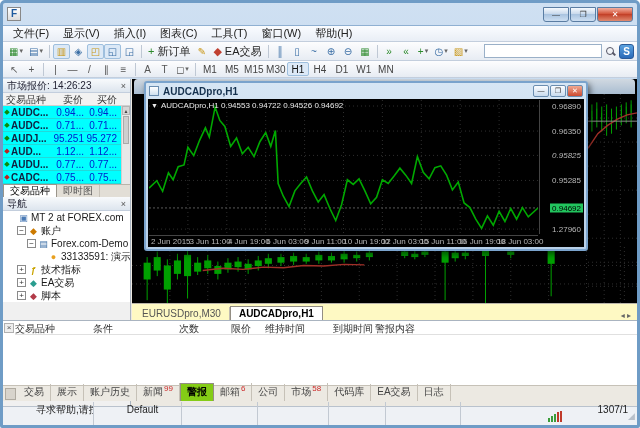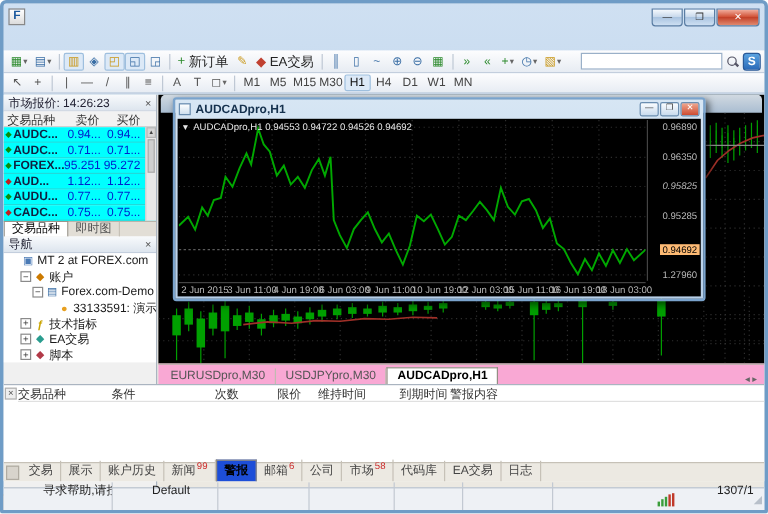--- a/index.html
+++ b/index.html
@@ -94,50 +94,50 @@
   .fw-btns { margin-left:auto; display:flex; gap:1px; }
   .fw-btn { width:16px; height:12px; border:1px solid #6a8db0; border-radius:2px; background:linear-gradient(#fbfdff,#c9dbee);
             font-size:7px; line-height:10px; text-align:center; color:#333; }
   .fw-btn.close { background:linear-gradient(#f0a890,#cc4a30); color:#fff; }
   .fw-chart { position:absolute; left:2px; right:2px; top:16px; bottom:2px; background:#000; }
   .fw-plot { position:absolute; left:1px; right:46px; top:1px; bottom:13px; }
   .ohlc { position:absolute; left:3px; top:2px; font-size:8px; color:#e8e8e8; z-index:3; white-space:nowrap; }
   .ohlc .mark { font-size:7px; margin-right:3px; }
   .price-scale { position:absolute; right:0; top:1px; bottom:13px; width:45px; border-left:1px solid #444; }
   .ytick { position:absolute; right:3px; transform:translateY(-50%); font-size:8px; color:#b8b8b8; }
-  .cur { position:absolute; right:1px; transform:translateY(-50%); font-size:8px; background:#fdba74; color:#000; padding:0 2px; }
+  .cur { position:absolute; right:1px; transform:translateY(-50%); font-size:8px; background:#22c55e; color:#000; padding:0 2px; }
   .time-axis { position:absolute; left:1px; right:46px; bottom:0; height:12px; border-top:1px solid #444; }
   .xtick { position:absolute; top:1px; font-size:8px; color:#b8b8b8; white-space:nowrap; }
 
   .grid { stroke:#2e2e2e; stroke-width:1; stroke-dasharray:1,3; }
   .price { fill:none; stroke:#00a800; stroke-width:1.6; }
   .cpline { stroke:#5a5a5a; stroke-width:1; stroke-dasharray:2,2; }
   .wick { stroke:#00a000; stroke-width:1; }
   .body { fill:#00a000; }
   .ma { fill:none; stroke:#a03028; stroke-width:1.4; }
   .bidline { stroke:#888; stroke-width:1; }
 
   
-  .chart-tabs { position:absolute; left:129px; right:0; top:224px; height:17px; background:#f9a8d4; border-top:1px solid #b9b4aa;
+  .chart-tabs { position:absolute; left:129px; right:0; top:224px; height:17px; background:#fef9c3; border-top:1px solid #b9b4aa;
                 display:flex; align-items:flex-end; padding:2px 2px 0 2px; font-size:10px; }
   .ctab { padding:1px 8px; color:#555; border-right:1px solid #c0bbb1; }
   .ctab.active { background:#fff; color:#000; border:1px solid #938e84; border-bottom:none; font-weight:bold; }
   .ctab-arrows { margin-left:auto; color:#666; font-size:8px; padding:0 4px; }
 
   
   .terminal { position:absolute; left:0; top:241px; right:0; height:81px; background:#fff; border-top:1px solid #aab4c0; }
   .term-x { position:absolute; left:1px; top:2px; width:10px; height:10px; border:1px solid #b0b0b0; background:#eee;
             font-size:8px; line-height:8px; text-align:center; color:#555; }
   .term-head { position:absolute; left:12px; right:0; top:0; height:14px; border-bottom:1px solid #e0e0e0; font-size:10px; color:#333; }
   .term-head span { position:absolute; top:1px; }
   .term-tabs { position:absolute; left:0; bottom:0; right:0; height:16px; background:#ece9e2; border-top:1px solid #c6c1b7;
                display:flex; align-items:flex-end; font-size:10px; }
   .term-corner { width:11px; height:12px; margin:0 2px 1px 2px; background:#d8d4cc; border:1px solid #b0aba1; flex:none; }
   .ttab { padding:1px 6px 2px 6px; color:#444; border-right:1px solid #c6c1b7; white-space:nowrap; }
-  .ttab.active { background:#1d4ed8; border:1px solid #938e84; border-bottom:none; font-weight:bold; color:#000;text-align:right; }
+  .ttab.active { background:#84cc16; border:1px solid #938e84; border-bottom:none; font-weight:bold; color:#000;text-align:right; }
   .badge { color:#cc2a2a; font-size:8px; vertical-align:super; margin-left:1px; }
   .badge:empty { display:none; }
 
   
   .statusbar { position:absolute; left:0; bottom:0; right:0; height:19px; background:#eef1f5; border-top:1px solid #b9c2cd;
                display:flex; align-items:center; font-size:10px; color:#222; }
   .scell { height:28px; line-height:15px; padding:0 5px; border-right:1px solid #c2c9d2; white-space:nowrap; overflow:hidden;margin-left:28px; }
   .bars { display:flex; align-items:flex-end; gap:1px; height:11px; padding:0 3px; }
   .bars i { width:2px; background:#3a9d3a; display:block; }
   .bars i.r { background:#c03a2a; }
@@ -150,20 +150,29 @@
 
   <div class="titlebar">
     <span class="app-icon">F</span>
     <span class="winbtns">
       <span class="winbtn">—</span>
       <span class="winbtn">❐</span>
       <span class="winbtn close">✕</span>
     </span>
   </div>
 
+  <div class="menubar">
+    <span class="menu-item">文件(F)</span>
+    <span class="menu-item">显示(V)</span>
+    <span class="menu-item">插入(I)</span>
+    <span class="menu-item">图表(C)</span>
+    <span class="menu-item">工具(T)</span>
+    <span class="menu-item">窗口(W)</span>
+    <span class="menu-item">帮助(H)</span>
+  </div>
 
   <div class="toolbar tb1">
     <span class="tbtn">
         <span class="glyph g-green">▦</span>
         <span class="drop">▾</span>
       </span>
     <span class="tbtn">
         <span class="glyph g-blue">▤</span>
         <span class="drop">▾</span>
       </span>
@@ -309,21 +318,21 @@
             <span class="ask">0.94...</span>
           </div>
         <div class="mwrow" id="mwr1">
             <span class="tico up">◆</span>
             <span class="sym">AUDC...</span>
             <span class="bid">0.71...</span>
             <span class="ask">0.71...</span>
           </div>
         <div class="mwrow" id="mwr2">
             <span class="tico up">◆</span>
-            <span class="sym">FOREX...</span>
+            <span class="sym">AUDJ...</span>
             <span class="bid">95.251</span>
             <span class="ask">95.272</span>
           </div>
         <div class="mwrow" id="mwr3">
             <span class="tico down">◆</span>
             <span class="sym">AUD...</span>
             <span class="bid">1.12...</span>
             <span class="ask">1.12...</span>
           </div>
         <div class="mwrow" id="mwr4">
@@ -561,21 +570,20 @@
               <span class="xtick" style="left: 69.7222%;">15 Jun 11:00</span>
               <span class="xtick" style="left: 79.6111%;">16 Jun 19:00</span>
               <span class="xtick" style="left: 89.5%;">18 Jun 03:00</span>
             </div>
         </div>
       </div>
     </div>
 
     <div class="chart-tabs" id="chart-tabs">
       <span class="ctab">EURUSDpro,M30</span>
-      <span class="ctab">USDJPYpro,M30</span>
       <span class="ctab active">AUDCADpro,H1</span>
       <span class="ctab-arrows">◂ ▸</span>
     </div>
 
     <div class="terminal">
       <span class="term-x">×</span>
       <div class="term-head">
         <span style="left:0">交易品种</span>
         <span style="left:78px">条件</span>
         <span style="left:164px">次数</span>

